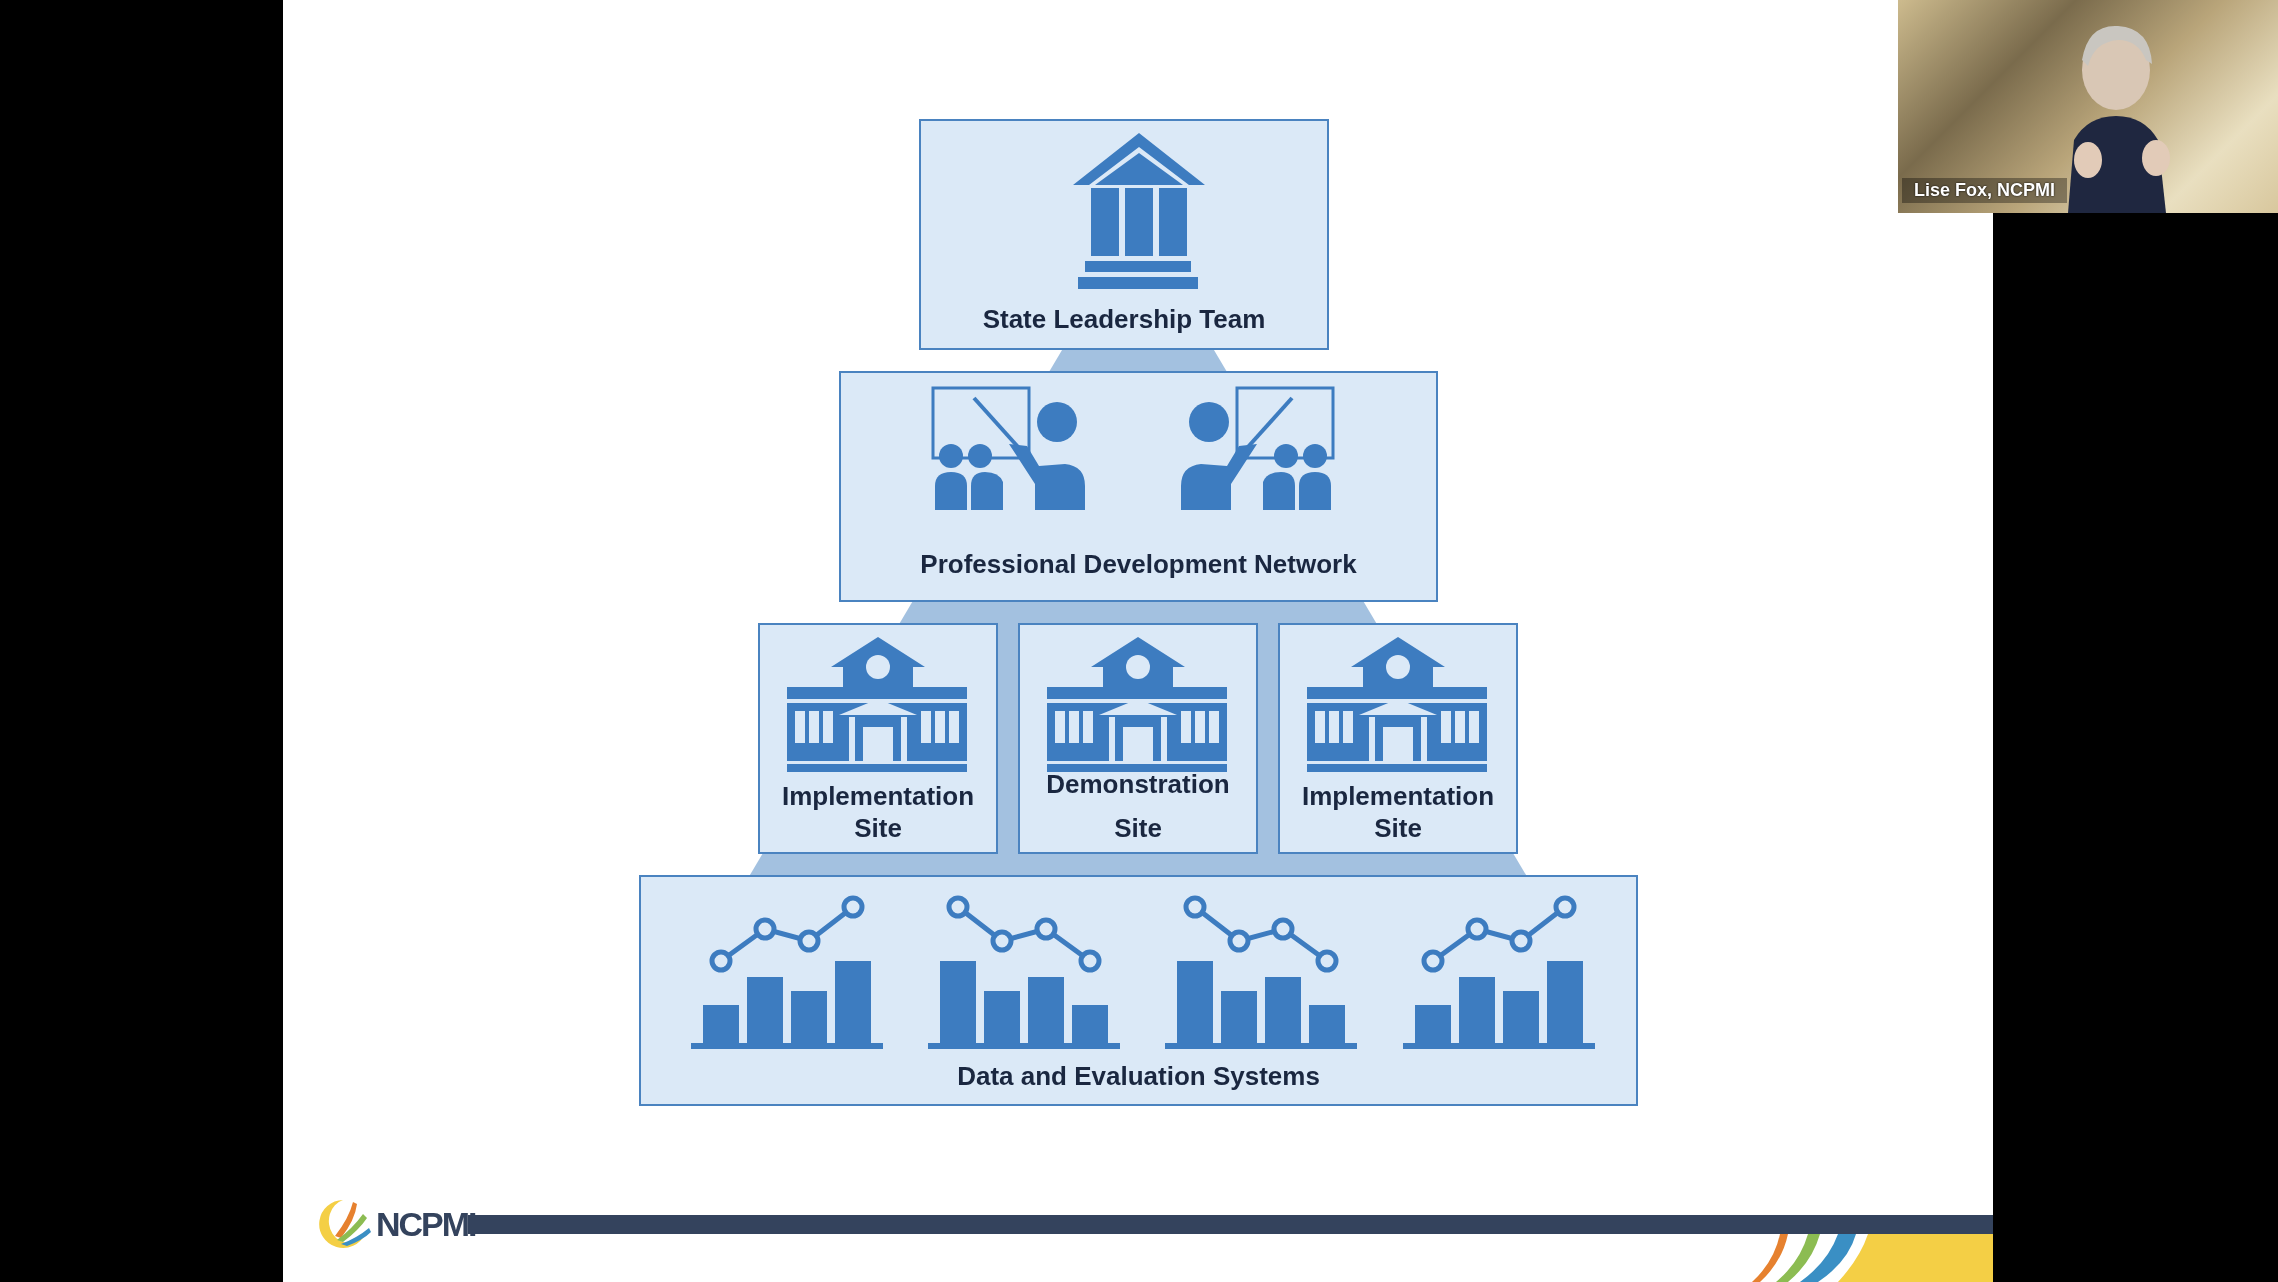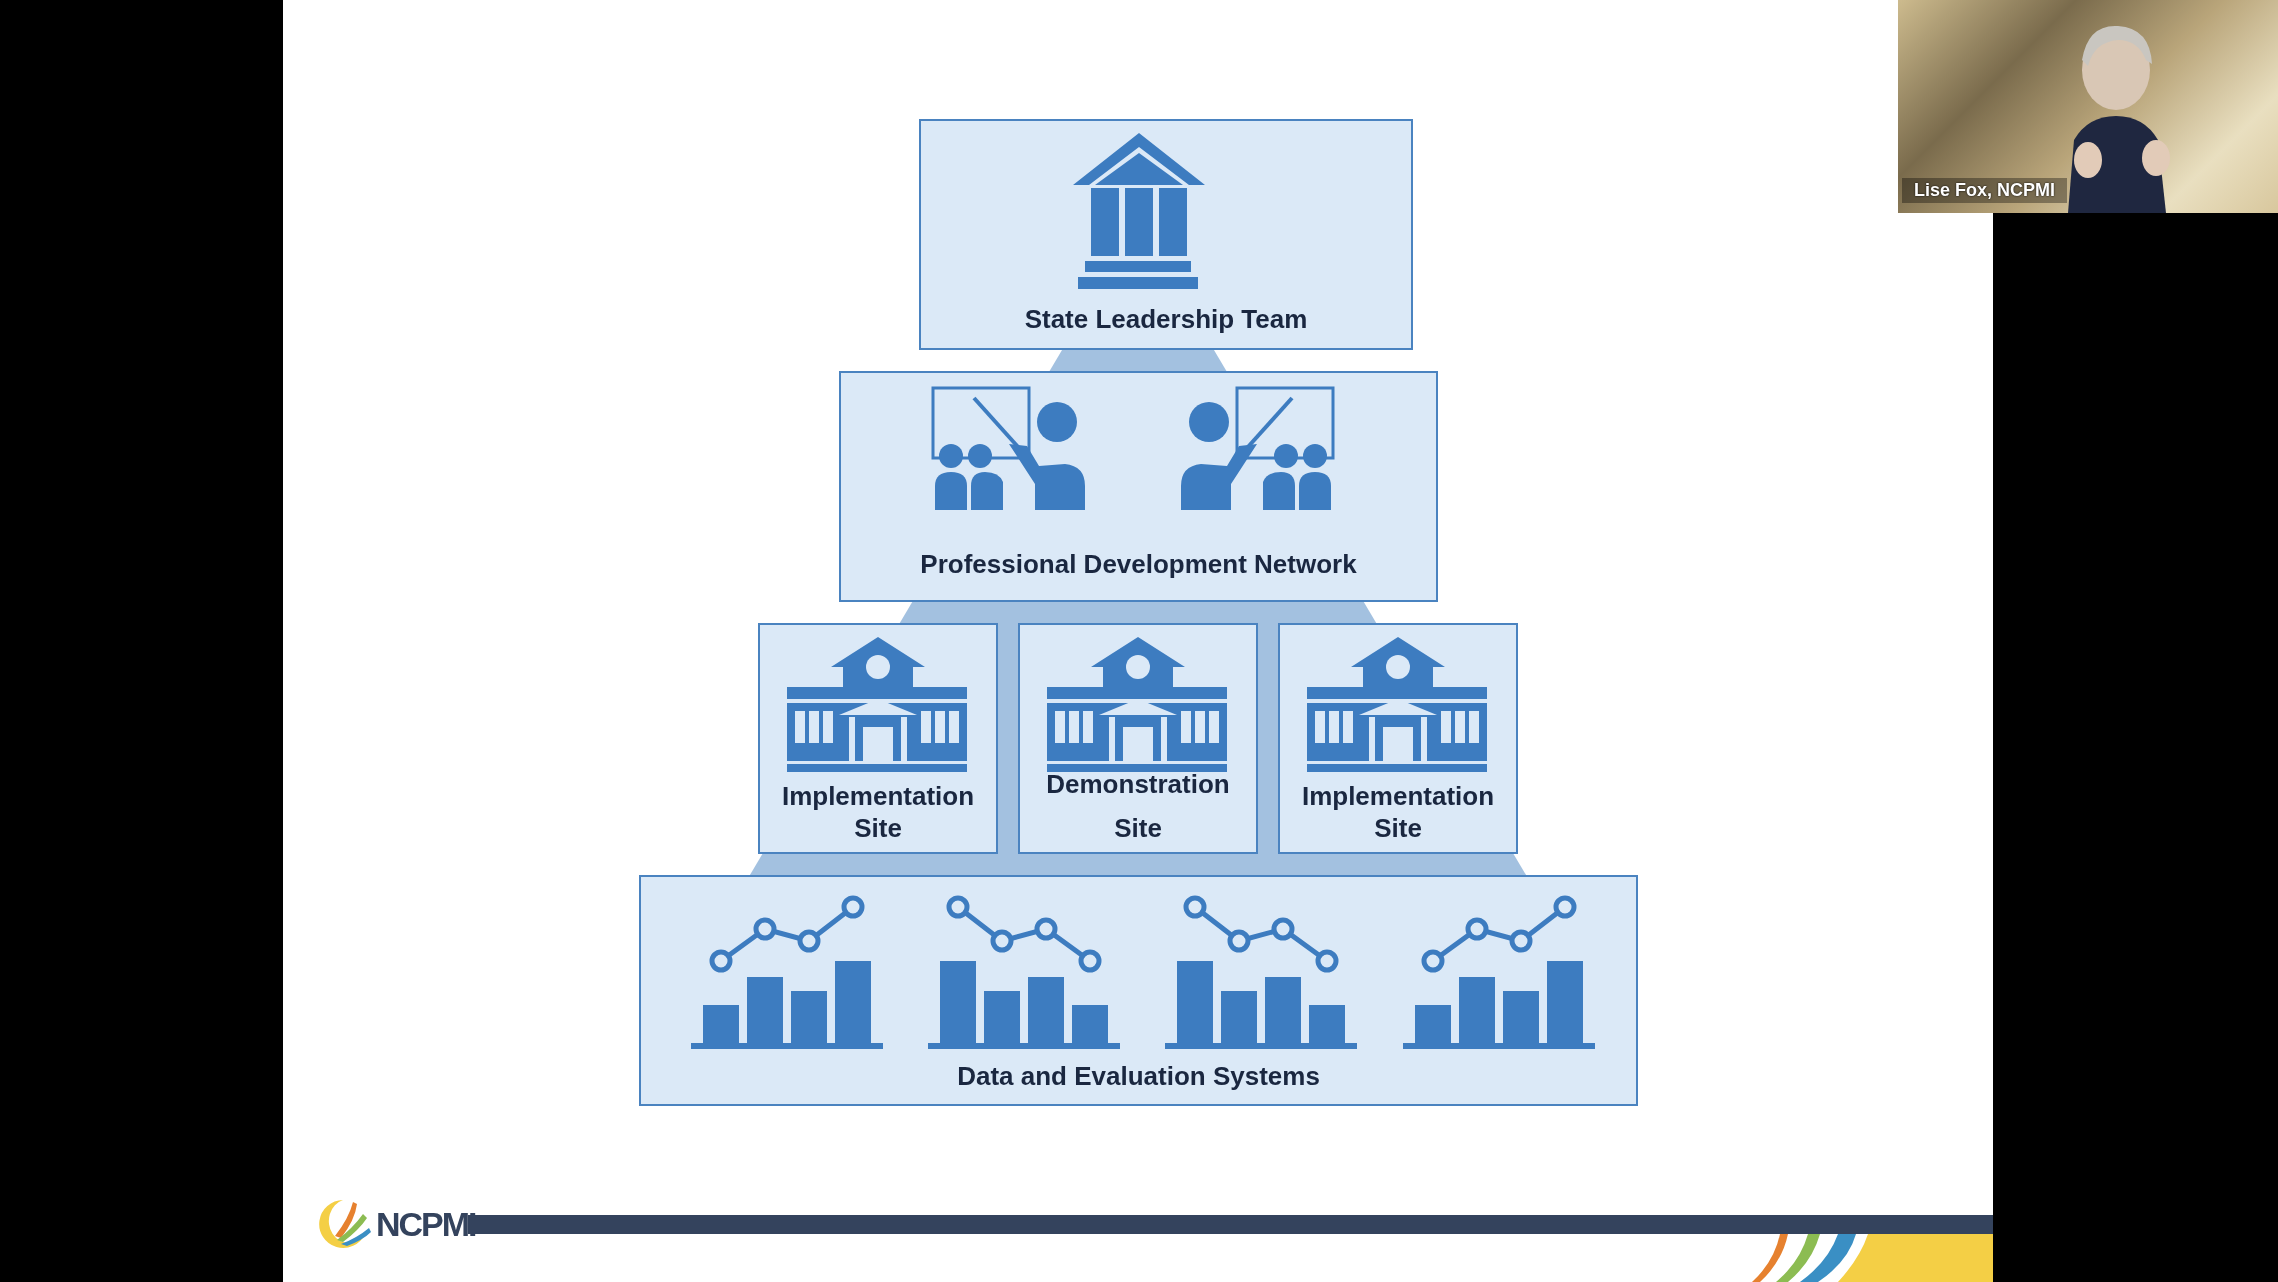--- a/index.html
+++ b/index.html
@@ -27,21 +27,21 @@
   <polygon points="1068,340 1208,340 1532,885 744,885" fill="#a3c1e0"></polygon>
 
   <g>
     <path d="M1868,1234 L1993,1234 L1993,1282 L1838,1282 Q1860,1258 1868,1234 Z" fill="#f4cf45"></path>
     <path d="M1838,1234 L1856,1234 Q1848,1262 1818,1282 L1800,1282 Q1828,1262 1838,1234 Z" fill="#3a8fc4"></path>
     <path d="M1808,1234 L1820,1234 Q1812,1262 1788,1282 L1776,1282 Q1800,1262 1808,1234 Z" fill="#8cbc52"></path>
     <path d="M1780,1234 L1788,1234 Q1782,1262 1760,1282 L1752,1282 Q1774,1262 1780,1234 Z" fill="#e6812f"></path>
   </g>
 </svg>
 
-<div class="box" style="left:919px;top:119px;width:494px;height:231px;">
+<div class="box" style="left:919px;top:119px;width:410px;height:231px;">
   <svg class="abs" style="left:150px;top:12px;" width="140" height="160" viewBox="0 0 140 160">
     <polygon points="68,0 134,52 118,52 68,14 18,52 2,52" fill="#3d7cc0"></polygon>
     <polygon points="68,20 112,52 24,52" fill="#3d7cc0"></polygon>
     <rect x="20" y="55" width="28" height="68" fill="#3d7cc0"></rect>
     <rect x="54" y="55" width="28" height="68" fill="#3d7cc0"></rect>
     <rect x="88" y="55" width="28" height="68" fill="#3d7cc0"></rect>
     <rect x="14" y="128" width="106" height="11" fill="#3d7cc0"></rect>
     <rect x="7" y="144" width="120" height="12" fill="#3d7cc0"></rect>
   </svg>
   <div class="label" style="top:182px;">State Leadership Team</div>

